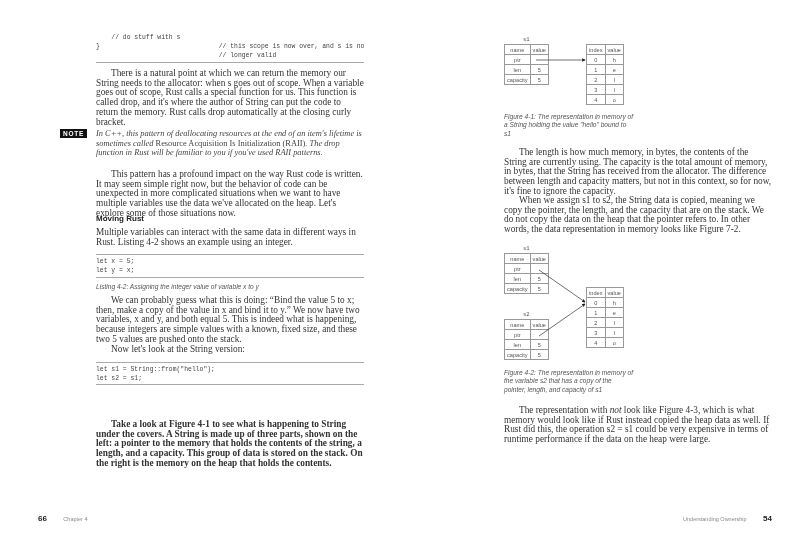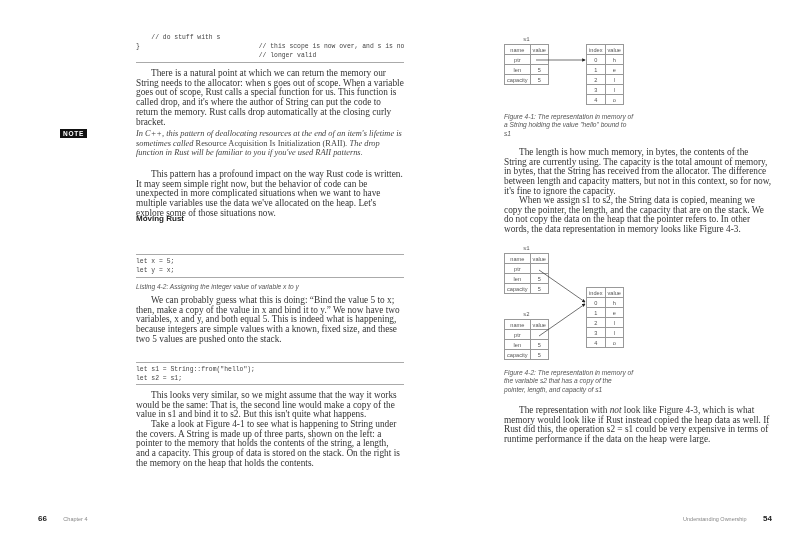--- a/index.html
+++ b/index.html
@@ -1,21 +1,21 @@
 <!DOCTYPE html>
 <html><head>
 <meta charset="utf-8">
 <style>
   html,body{margin:0;padding:0;background:#fff;}
   body{width:810px;height:535px;position:relative;overflow:hidden;font-family:"Liberation Serif","DejaVu Serif",serif;color:#333;}
   .page{position:absolute;top:0;height:535px;}
   .left{left:0;width:405px;}
   .right{left:405px;width:405px;text-decoration:underline;}
   .col{position:absolute;}
-  .left .col{left:96px;width:268px;margin-left:40px;}
+  .left .col{left:96px;width:268px;}
   .right .col{left:99px;width:268px;}
   .code{font-family:"Liberation Mono","DejaVu Sans Mono",monospace;font-size:6.4px;line-height:9px;color:#444;white-space:pre;}
   p{margin:0;font-size:9.3px;line-height:9.7px;text-align:left;}
   .ind{text-indent:15px;}
   .rule{border-top:1.2px solid #aaa;}
   .caption{font-family:"Liberation Sans","DejaVu Sans",sans-serif;font-style:italic;font-size:6.6px;line-height:8.4px;color:#555;}
   .note-badge{position:absolute;left:60px;top:129px;background:#111;color:#fff;font-family:"Liberation Sans",sans-serif;font-weight:bold;font-size:6.5px;letter-spacing:0.8px;padding:1px 3px;}
   .note-text{font-style:italic;font-size:8.4px;line-height:9.6px;color:#444;}
   .note-text .up{font-style:normal;}
   h4{margin:0;font-family:"Liberation Sans","DejaVu Sans",sans-serif;font-weight:bold;font-size:8px;color:#222;}
@@ -38,40 +38,41 @@
   </div>
   <div class="col rule" style="top:62px;"></div>
   <p class="col ind" style="top:69px;">There is a natural point at which we can return the memory our String needs to the allocator: when s goes out of scope. When a variable goes out of scope, Rust calls a special function for us. This function is called drop, and it's where the author of String can put the code to return the memory. Rust calls drop automatically at the closing curly bracket.</p>
 
   <div class="note-badge">NOTE</div>
   <p class="col ind" style="top:170px;">This pattern has a profound impact on the way Rust code is written. It may seem simple right now, but the behavior of code can be unexpected in more complicated situations when we want to have multiple variables use the data we've allocated on the heap. Let's explore some of those situations now.</p>
 
   <p class="col note-text" style="top:129px;"><span>In C++, this pattern of deallocating resources at the end of an item's lifetime is sometimes called </span><span class="up">Resource Acquisition Is Initialization (RAII)</span><span>. The drop function in Rust will be familiar to you if you've used RAII patterns.</span></p>
 
   <h4 class="col" style="top:214px;">Moving Rust</h4>
+  <p class="col" style="top:228px;">Multiple variables can interact with the same data in different ways in Rust. Listing 4-2 shows an example using an integer.</p>
 
   <div class="col rule" style="top:254px;"></div>
   <div class="col" style="top:257px;">
     <div class="code">let x = 5;</div>
     <div class="code">let y = x;</div>
   </div>
   <div class="col rule" style="top:277px;"></div>
   <div class="col caption" style="top:283px;">Listing 4-2: Assigning the integer value of variable x to y</div>
 
   <p class="col ind" style="top:296px;">We can probably guess what this is doing: “Bind the value 5 to x; then, make a copy of the value in x and bind it to y.” We now have two variables, x and y, and both equal 5. This is indeed what is happening, because integers are simple values with a known, fixed size, and these two 5 values are pushed onto the stack.</p>
+  <p class="col ind" style="top:345px;">Now let's look at the String version:</p>
 
   <div class="col rule" style="top:362px;"></div>
   <div class="col" style="top:365px;">
     <div class="code">let s1 = String::from("hello");</div>
     <div class="code">let s2 = s1;</div>
   </div>
   <div class="col rule" style="top:384px;"></div>
 
-  <p class="col ind" style="top:391px;">This looks very similar, so we might assume that the way it works would be the same: That is, the second line would make a copy of the value in s1 and bind it to s2. But this isn't quite what happens.</p>
-  <p class="col ind" style="top:420px;">Take a look at Figure 4-1 to see what is happening to String under the covers. A String is made up of three parts, shown on the left: a pointer to the memory that holds the contents of the string, a length, and a capacity. This group of data is stored on the stack. On the right is the memory on the heap that holds the contents.</p>
+  <p class="col ind" style="top:420px;font-weight:bold;">Take a look at Figure 4-1 to see what is happening to String under the covers. A String is made up of three parts, shown on the left: a pointer to the memory that holds the contents of the string, a length, and a capacity. This group of data is stored on the stack. On the right is the memory on the heap that holds the contents.</p>
 
   <div class="folio" style="left:38px;">
     <span class="pnum">66</span>
     <span class="ptitle" style="margin-left:12px;">Chapter 4</span>
   </div>
 </div>
 
 <div class="page right">
 
   <div>
@@ -129,21 +130,21 @@
           <marker id="ah" markerWidth="5" markerHeight="5" refX="4" refY="2.5" orient="auto">
             <path d="M0,0 L5,2.5 L0,5 z" fill="#222"></path>
           </marker>
         </defs>
       <line x1="131" y1="60" x2="180" y2="60" stroke="#333" stroke-width="0.7" marker-end="url(#ah)"></line>
     </svg>
     <div class="caption" style="position:absolute;left:99px;top:113px;width:130px;">Figure 4-1: The representation in memory of a String holding the value "hello" bound to s1</div>
   </div>
 
   <p class="col ind" style="top:148px;">The length is how much memory, in bytes, the contents of the String are currently using. The capacity is the total amount of memory, in bytes, that the String has received from the allocator. The difference between length and capacity matters, but not in this context, so for now, it's fine to ignore the capacity.</p>
-  <p class="col ind" style="top:196px;">When we assign s1 to s2, the String data is copied, meaning we copy the pointer, the length, and the capacity that are on the stack. We do not copy the data on the heap that the pointer refers to. In other words, the data representation in memory looks like Figure 4-3.</p>
+  <p class="col ind" style="top:196px;">When we assign s1 to s2, the String data is copied, meaning we copy the pointer, the length, and the capacity that are on the stack. We do not copy the data on the heap that the pointer refers to. In other words, the data representation in memory looks like Figure 7-2.</p>
 
   <div>
     <div class="tlabel" style="left:118px;top:245px;">s1</div>
     <table class="mem" style="left:99px;top:253px;width:45px;">
       <tbody>
           <tr>
             <td>name</td>
             <td>value</td>
           </tr>
       <tr>

